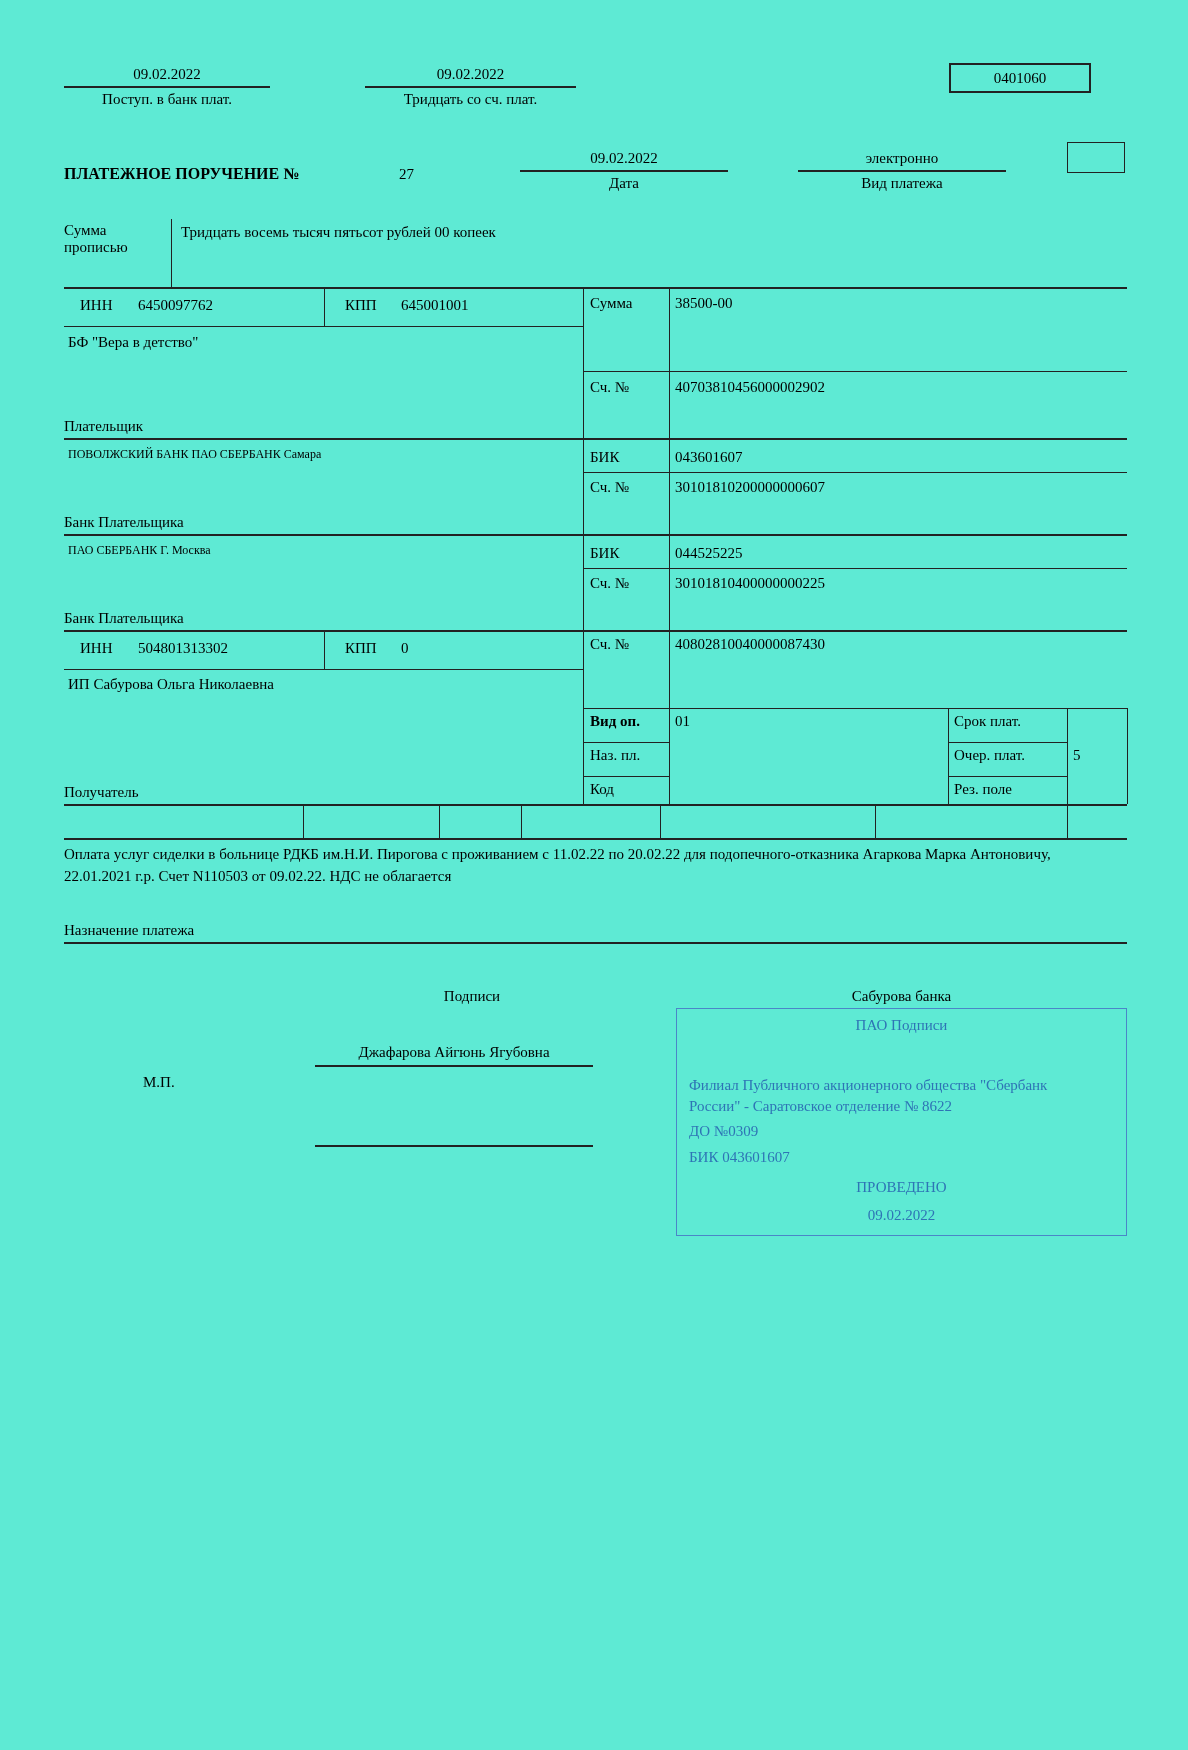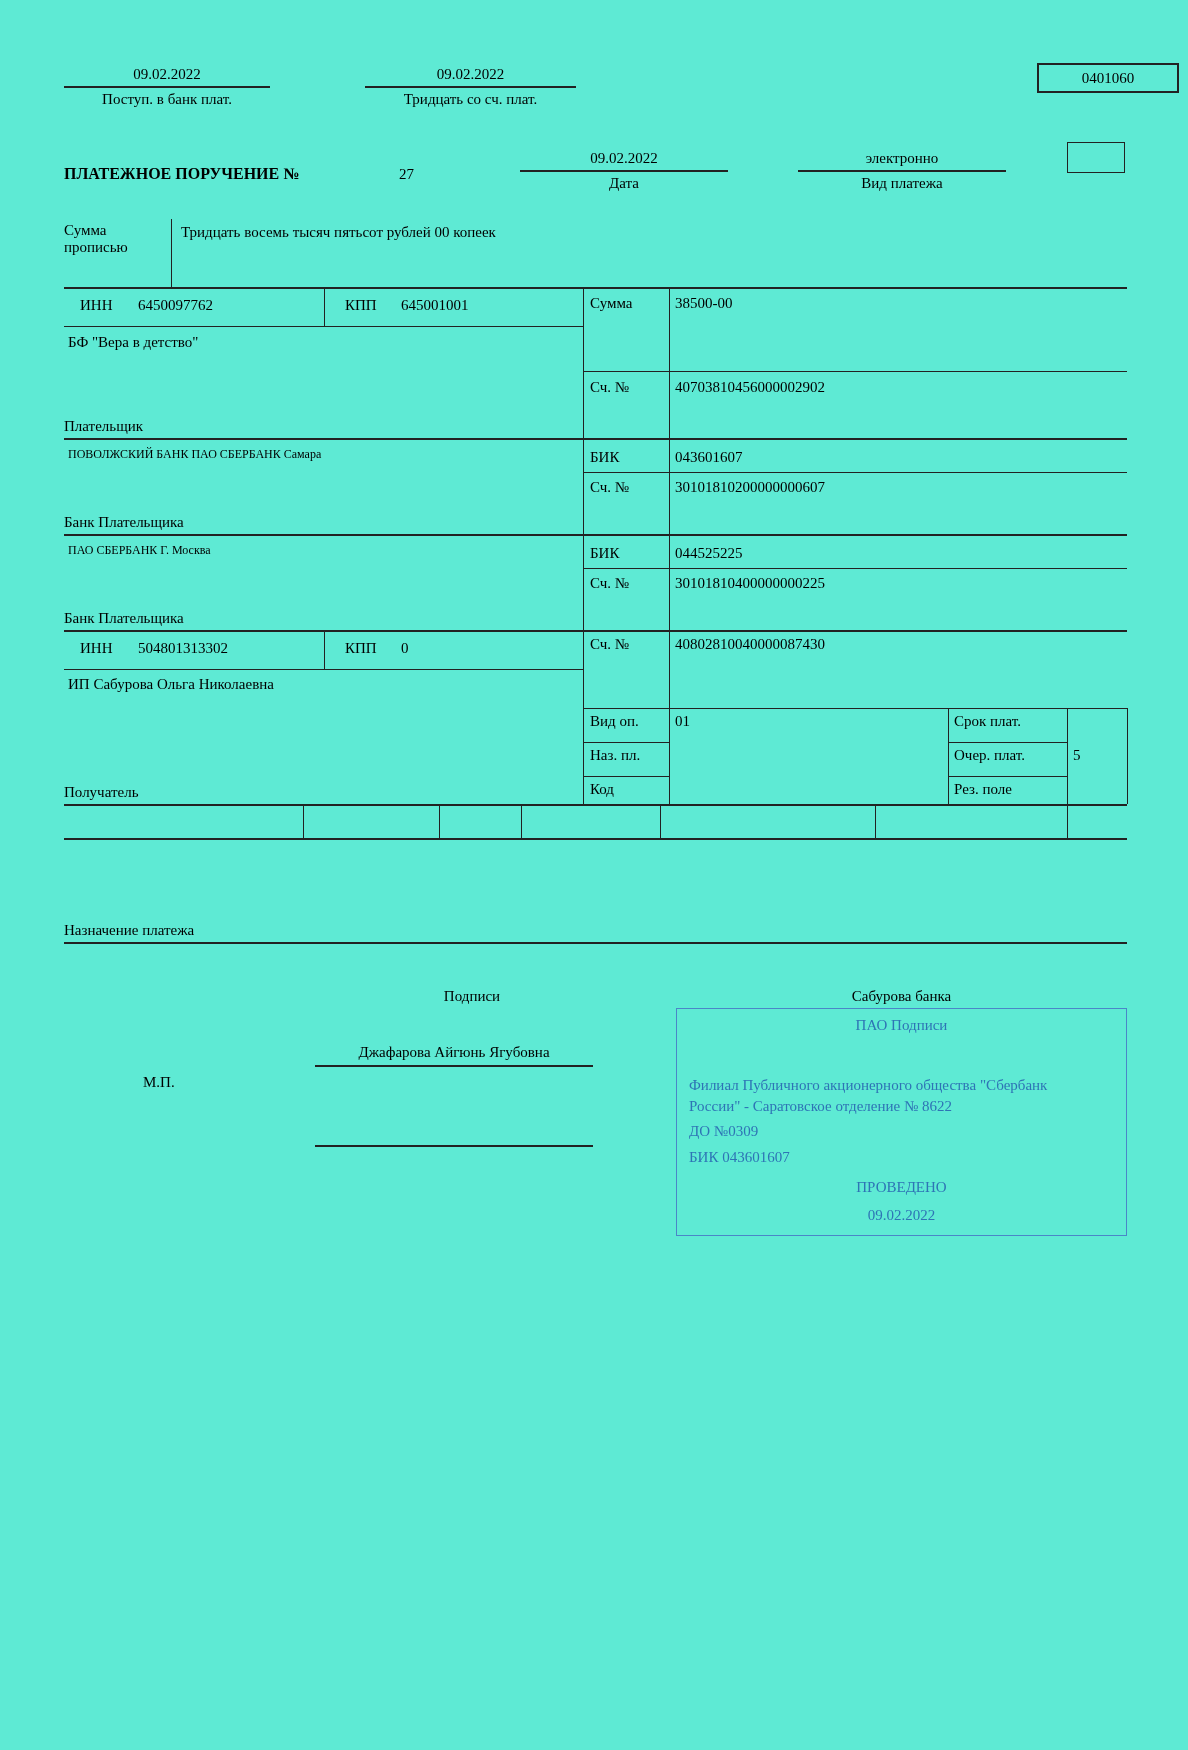--- a/index.html
+++ b/index.html
@@ -29,21 +29,21 @@
 <div class="page">
 
   <div class="fld" style="left:64px;top:66px;width:206px;">
     <div class="fld-val">09.02.2022</div>
     <div class="fld-lbl">Поступ. в банк плат.</div>
   </div>
   <div class="fld" style="left:365px;top:66px;width:211px;">
     <div class="fld-val">09.02.2022</div>
     <div class="fld-lbl">Тридцать со сч. плат.</div>
   </div>
-  <div class="box" style="left:1037px;top:63px;width:142px;height:30px;">
+  <div class="box" style="left:949px;top:63px;width:142px;height:30px;">
     <span>0401060</span>
   </div>
 
   <div class="t bold" style="left:64px;top:165px;font-size:16px;">ПЛАТЕЖНОЕ ПОРУЧЕНИЕ №</div>
   <div class="t" style="left:399px;top:166px;">27</div>
   <div class="fld" style="left:520px;top:150px;width:208px;">
     <div class="fld-val">09.02.2022</div>
     <div class="fld-lbl">Дата</div>
   </div>
   <div class="fld" style="left:798px;top:150px;width:208px;">
@@ -113,30 +113,31 @@
   <div class="t" style="left:675px;top:575px;">30101810400000000225</div>
   <div class="t" style="left:64px;top:610px;">Банк Плательщика</div>
 
   <div class="t" style="left:80px;top:640px;">ИНН</div>
   <div class="t" style="left:138px;top:640px;">504801313302</div>
   <div class="t" style="left:345px;top:640px;">КПП</div>
   <div class="t" style="left:401px;top:640px;">0</div>
   <div class="t" style="left:590px;top:636px;">Сч. №</div>
   <div class="t" style="left:675px;top:636px;">40802810040000087430</div>
   <div class="t" style="left:68px;top:676px;">ИП Сабурова Ольга Николаевна</div>
-  <div class="t" style="left:590px;top:713px;">Вид оп.</div>
+  <div class="t" style="left:590px;top:713px;font-weight:bold;">Вид оп.</div>
   <div class="t" style="left:675px;top:713px;">01</div>
   <div class="t" style="left:954px;top:713px;">Срок плат.</div>
   <div class="t" style="left:590px;top:747px;">Наз. пл.</div>
   <div class="t" style="left:954px;top:747px;">Очер. плат.</div>
   <div class="t" style="left:1073px;top:747px;">5</div>
   <div class="t" style="left:590px;top:781px;">Код</div>
   <div class="t" style="left:954px;top:781px;">Рез. поле</div>
   <div class="t" style="left:64px;top:784px;">Получатель</div>
 
+  <div class="wrap" style="left:64px;top:843px;width:1020px;line-height:22px;">Оплата услуг сиделки в больнице РДКБ им.Н.И. Пирогова с проживанием с 11.02.22 по 20.02.22 для подопечного-отказника Агаркова Марка Антоновичу, 22.01.2021 г.р. Счет N110503 от 09.02.22. НДС не облагается</div>
   <div class="t" style="left:64px;top:922px;">Назначение платежа</div>
   <div class="hline" style="left:64px;top:942px;width:1063px;"></div>
 
   <div class="t" style="left:372px;top:988px;width:200px;text-align:center;">Подписи</div>
   <div class="sig-line" style="left:315px;top:1044px;width:278px;">
     <span>Джафарова Айгюнь Ягубовна</span>
   </div>
   <div class="t" style="left:143px;top:1074px;">М.П.</div>
   <div class="hline" style="left:315px;top:1145px;width:278px;"></div>
 

